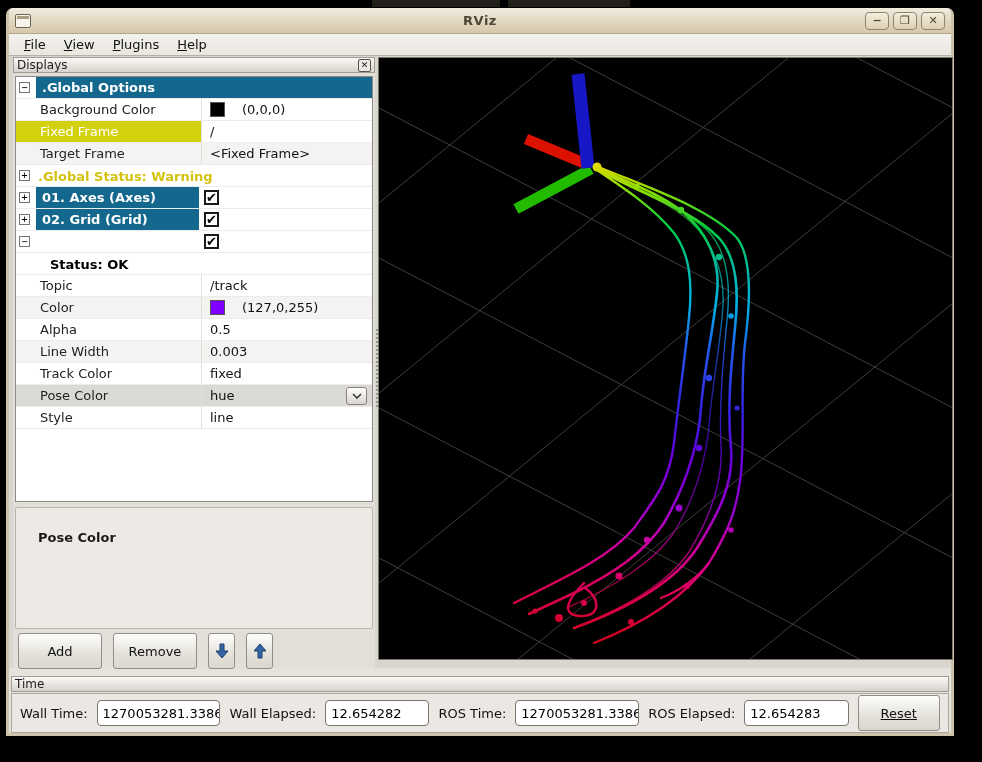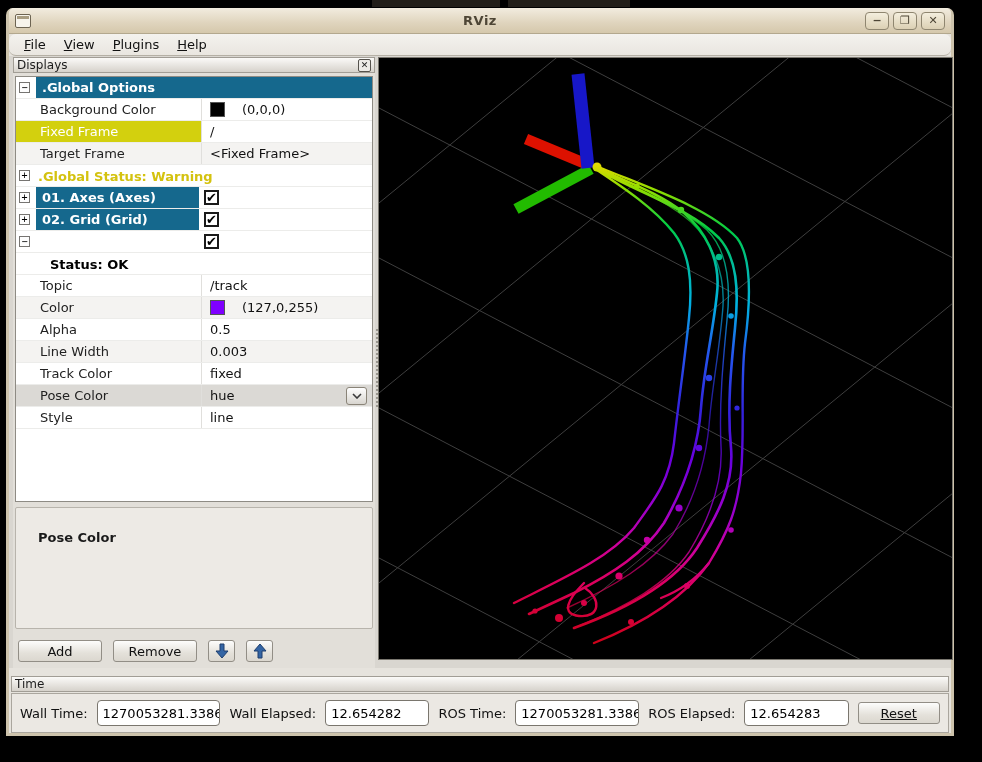--- a/index.html
+++ b/index.html
@@ -19,21 +19,21 @@
   .win-icon { width: 16px; height: 14px; border: 1px solid #6d6452; background: #f7f4ec;
     border-radius: 2px; position: relative; }
   .win-icon::before { content:""; position:absolute; left:1px; right:1px; top:1px; height:3px; background:#a99d82; }
   .tb-btns { margin-left: auto; display: flex; gap: 4px; }
   .tb-btn { width: 24px; height: 18px; border: 1px solid #8f8670; border-radius: 4px;
     background: linear-gradient(#f4eedd, #dcd0b4); color: #4e4636; font-size: 11px; font-weight: bold;
     display: flex; align-items: center; justify-content: center; line-height: 1; }
 
   #menubar { position: absolute; left: 0; top: 26px; right: 0; height: 22px;
     background: linear-gradient(#f4f2ee, #e9e6e0); border-bottom: 1px solid #b5b0a5;
-    display: flex; align-items: center; padding-left: 6px; border-radius: 7px; }
+    display: flex; align-items: center; padding-left: 6px; }
   .menu-item { padding: 2px 9px; color: #111; }
   .menu-item u { text-decoration: underline; }
 
   
   #main { position: absolute; left: 0; top: 48px; right: 0; height: 612px; background: #d9d6d0; }
 
   
   #displays-dock { position: absolute; left: 4px; top: 1px; width: 362px; bottom: 0; background: #e2dfd9; }
   .dock-title { height: 16px; background: linear-gradient(#fbfaf8, #d6d2cb);
     border: 1px solid #a19d95; display: flex; align-items: center; padding: 0 3px;
@@ -71,21 +71,21 @@
     border: 1px solid #8a8478; border-radius: 3px; background: linear-gradient(#fefefe, #d8d5cf);
     display: flex; align-items: center; justify-content: center; }
   .combo-btn svg { display: block; }
 
   #help-box { position: absolute; left: 2px; right: 2px; top: 450px; height: 122px;
     background: #edeae5; border: 1px solid #b8b4ac; border-radius: 2px; padding: 22px 0 0 22px; }
   #help-title { font-weight: bold; color: #1a1a1a; }
 
   #dock-buttons { position: absolute; left: 2px; right: 2px; top: 578px; height: 32px;
     display: flex; align-items: center; gap: 11px; }
-  .btn { height: 22px; border: 1px solid #928e86; border-radius: 3px;
+  .btn { height: 36px; border: 1px solid #928e86; border-radius: 3px;
     background: linear-gradient(#fdfdfc, #e4e1da 60%, #dbd7cf);
     display: flex; align-items: center; justify-content: center; color: #111; }
   .btn-add { width: 84px; margin-left: 3px; }
   .btn-remove { width: 84px; }
   .btn-arrow { width: 27px; }
 
   
   #vsplit { position: absolute; left: 366px; top: 0; width: 5px; bottom: 0; }
   #vsplit .dots, #hsplit .dots { background-image: radial-gradient(#9a978f 1px, transparent 1.1px);
     background-size: 4px 4px; }

